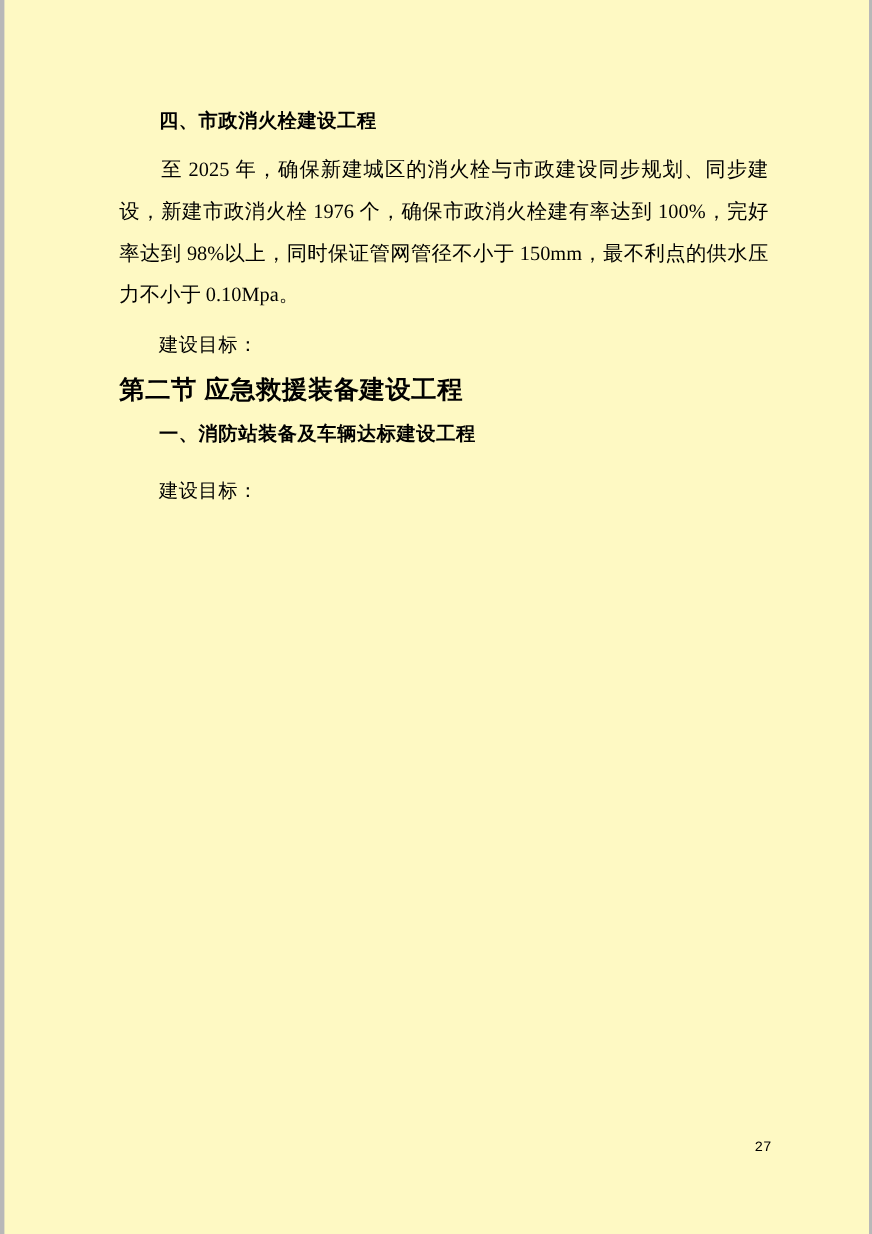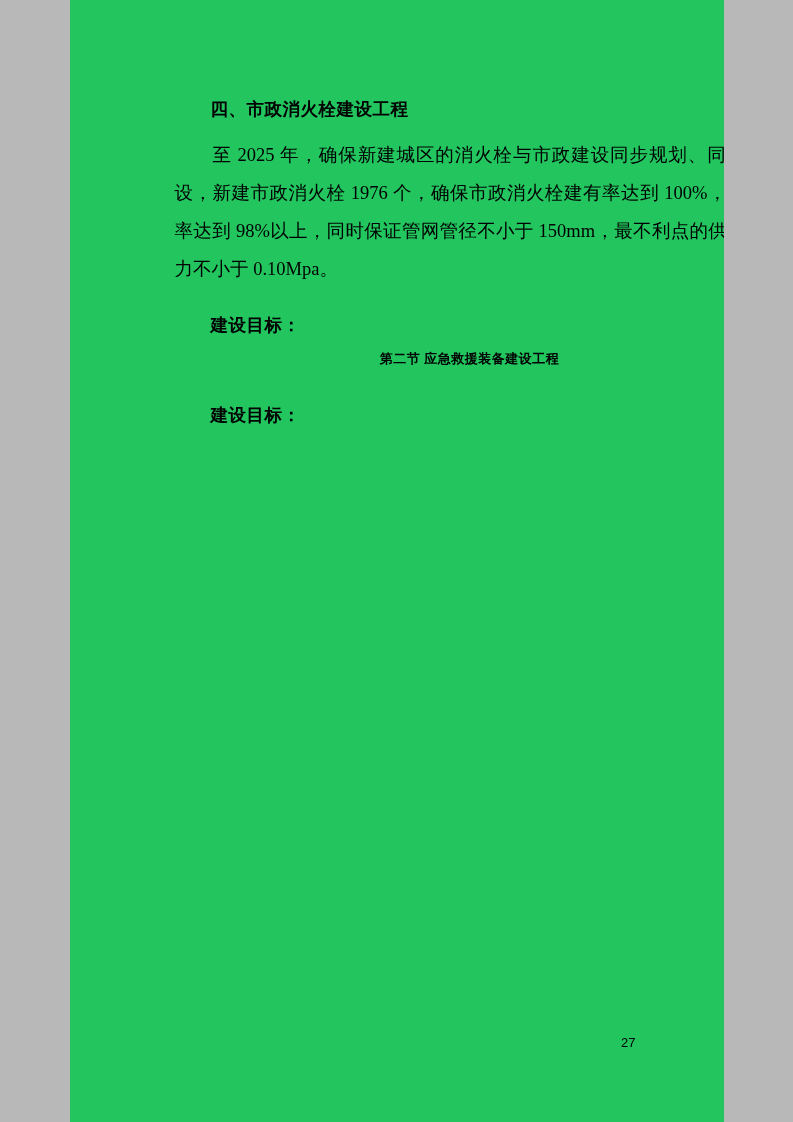--- a/index.html
+++ b/index.html
@@ -4,23 +4,23 @@
 <style>
   html, body {
     margin: 0;
     padding: 0;
     background: #b8b8b8;
   }
   body {
     font-family: "Liberation Serif", "DejaVu Serif", serif;
   }
   .page {
-    width: 654px;
+    width: 786px;
     height: 1122px;
-    background: #22c55e;
+    background: #fef9c3;
     position: relative;
     box-sizing: border-box;
     margin: 0 auto;
     overflow: hidden;
   }
   .content {
     position: absolute;
     left: 105px;
     top: 96px;
     width: 590px;
@@ -31,33 +31,32 @@
     font-size: 17.5px;
     letter-spacing: 0.5px;
     margin: 0 0 14px 0;
     text-indent: 36px;
     color: #000;
     line-height: 1.5;
   }
   .h-center {
     font-family: "Liberation Sans", "DejaVu Sans", sans-serif;
     font-weight: bold;
-    font-size: 13px;
+    font-size: 23px;
     letter-spacing: 0.5px;
-    text-align: center;
     margin: 0 0 10px 0;
     color: #000;
     line-height: 1.5;
   }
   .h-goal {
     font-family: "Liberation Sans", "DejaVu Sans", sans-serif;
-    font-weight: bold;
+    font-weight: normal;
     font-size: 17.5px;
     letter-spacing: 0.5px;
-    margin: 12px 0 10px 0;
+    margin: 0 0 10px 0;
     text-indent: 36px;
     color: #000;
     line-height: 1.5;
   }
   p.body-text {
     font-size: 18.5px;
     line-height: 38px;
     margin: 0 0 6px 0;
     text-indent: 38px;
     text-align: justify;
@@ -65,21 +64,21 @@
     color: #000;
     font-family: Liberation Serif, serif;
   }
   .gap-s { height: 6px; }
   .gap-m { height: 12px; }
   .pagenum {
     position: absolute;
     right: 88px;
     bottom: 72px;
     font-size: 13px;
-    font-family: Liberation Sans, sans-serif;
+    font-family: Liberation Mono, monospace;
     color: #000;
     margin-left: 35px;
   }
 </style>
 </head>
 <body>
 
 <div class="page">
   <div class="content">
 
@@ -87,20 +86,21 @@
 
     <p class="body-text">至 2025 年，确保新建城区的消火栓与市政建设同步规划、同步建设，新建市政消火栓 1976 个，确保市政消火栓建有率达到 100%，完好率达到 98%以上，同时保证管网管径不小于 150mm，最不利点的供水压力不小于 0.10Mpa。</p>
 
     <div class="gap-s"></div>
 
     <h3 class="h-goal">建设目标：</h3>
 
 
     <h2 class="h-center">第二节  应急救援装备建设工程</h2>
 
+    <h2 class="h-sec">一、消防站装备及车辆达标建设工程</h2>
 
 
     <div class="gap-m"></div>
 
     <h3 class="h-goal">建设目标：</h3>
 
 
   </div>
 
   <div class="pagenum">27</div>

